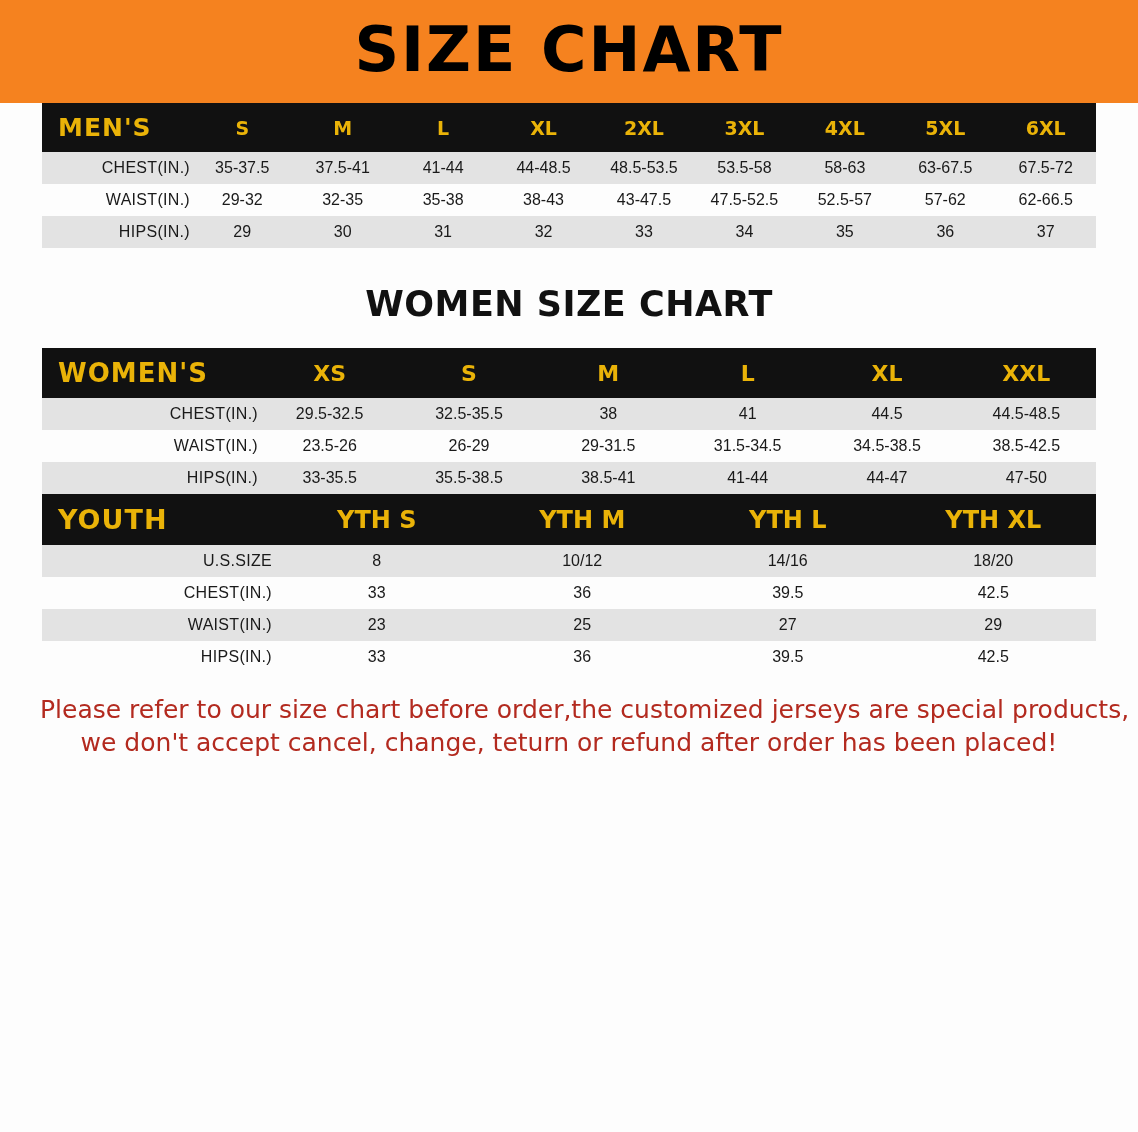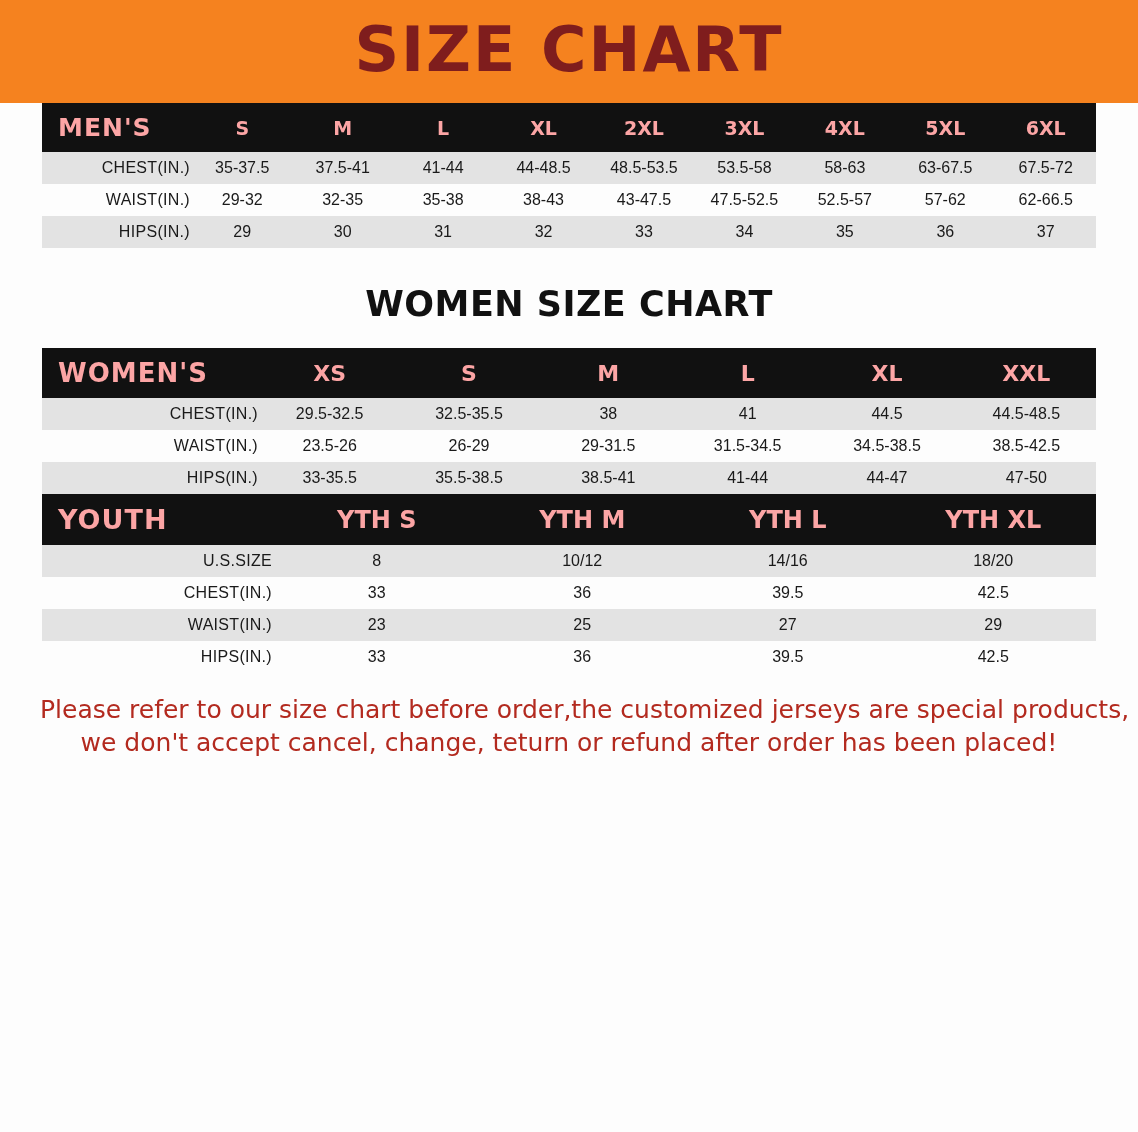--- a/index.html
+++ b/index.html
@@ -27,21 +27,21 @@
     height: 103px;
     display: flex;
     align-items: center;
     justify-content: center;
   }
   .banner-title {
     font-family: "DejaVu Sans", sans-serif;
     font-weight: 700;
     font-size: 62px;
     letter-spacing: 2px;
-    color: #7f1d1d;
+    color: #000000;
     line-height: 1;
     margin-top: -4px;
   }
 
   
   .section-heading {
     text-align: center;
     font-family: "DejaVu Sans", sans-serif;
     font-weight: 700;
     font-size: 35px;
@@ -56,21 +56,21 @@
   .table-wrap {
     margin: 0 42px;
   }
   table.size-table {
     width: 100%;
     border-collapse: collapse;
     table-layout: fixed;
   }
   table.size-table thead th {
     background: #111111;
-    color: #fca5a5;
+    color: #eab308;
     font-family: "DejaVu Sans", sans-serif;
     font-weight: 700;
     text-align: center;
     padding: 10px 2px;
   }
   table.size-table thead th.corner {
     text-align: left;
     padding-left: 16px;
     letter-spacing: 1px;
   }

